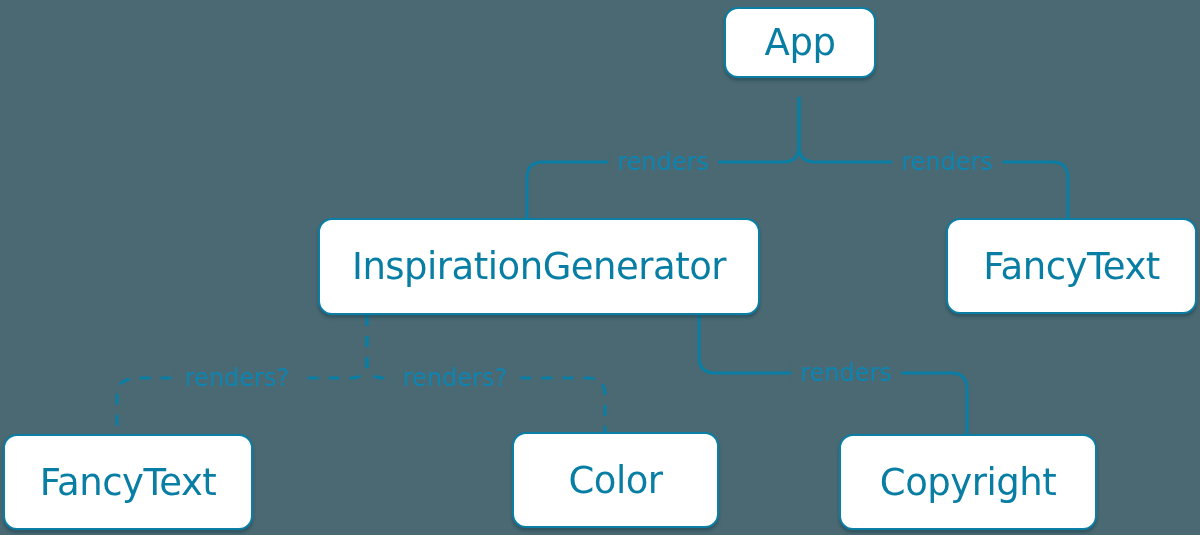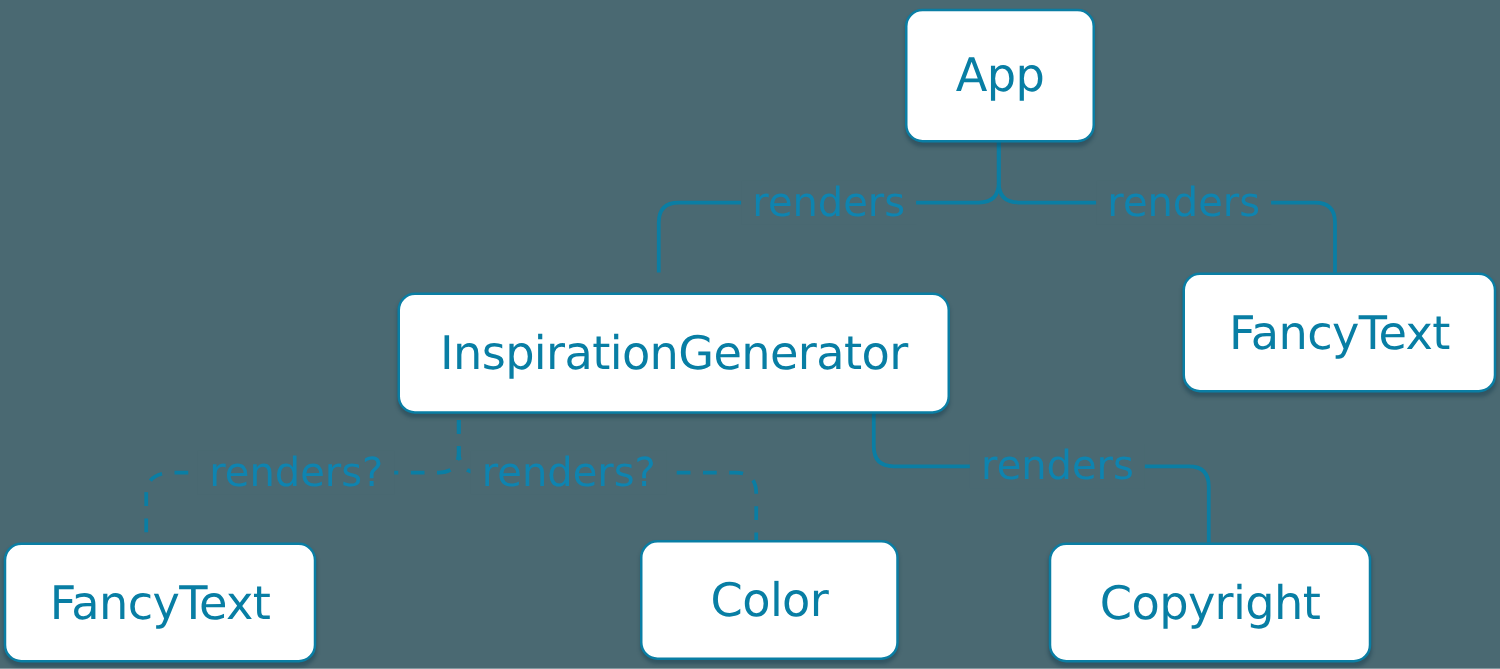--- a/index.html
+++ b/index.html
@@ -50,21 +50,21 @@
     font-size: 37px;
     font-weight: 500;
     letter-spacing: -0.5px;
     white-space: nowrap;
   }
   .edge-label {
     position: absolute;
     transform: translate(-50%, -50%);
     background: var(--background);
     color: var(--edge-label);
-    font-size: 32px;
+    font-size: 24px;
     font-weight: 500;
     padding: 0 9px;
     white-space: nowrap;
     line-height: 1.1;
   }
 </style>
 </head>
 <body>
 
 <div class="canvas">
@@ -76,25 +76,25 @@
     <path class="dashed" d="M 367 315 L 367 361 Q 367 378 383 378 L 588 378 Q 605 378 605 395 L 605 432"></path>
     <path class="solid" d="M 699 315 L 699 357 Q 699 373 715 373 L 951 373 Q 967 373 967 389 L 967 434"></path>
   </svg>
 
   <span class="edge-label" style="left:663px; top:162px;">renders</span>
   <span class="edge-label" style="left:947px; top:162px;">renders</span>
   <span class="edge-label" style="left:237px; top:378px;">renders?</span>
   <span class="edge-label" style="left:455px; top:378px;">renders?</span>
   <span class="edge-label" style="left:846px; top:373px;">renders</span>
 
-  <div class="node" style="left:724px; top:7px; width:152px; height:107px;">
+  <div class="node" style="left:724px; top:7px; width:152px; height:71px;">
     <span class="node-label">App</span>
   </div>
 
-  <div class="node" style="left:318px; top:218px; width:442px; height:97px;margin-top:16px;">
+  <div class="node" style="left:318px; top:218px; width:442px; height:97px;">
     <span class="node-label">InspirationGenerator</span>
   </div>
 
   <div class="node" style="left:946px; top:218px; width:251px; height:96px;">
     <span class="node-label">FancyText</span>
   </div>
 
   <div class="node" style="left:3px; top:434px; width:250px; height:96px;">
     <span class="node-label">FancyText</span>
   </div>

